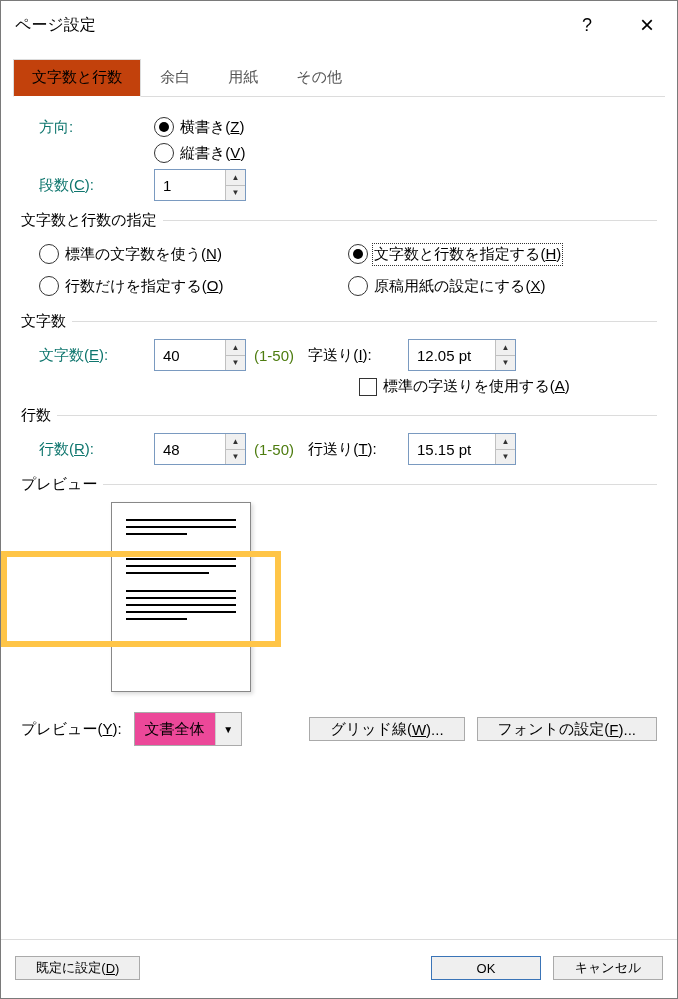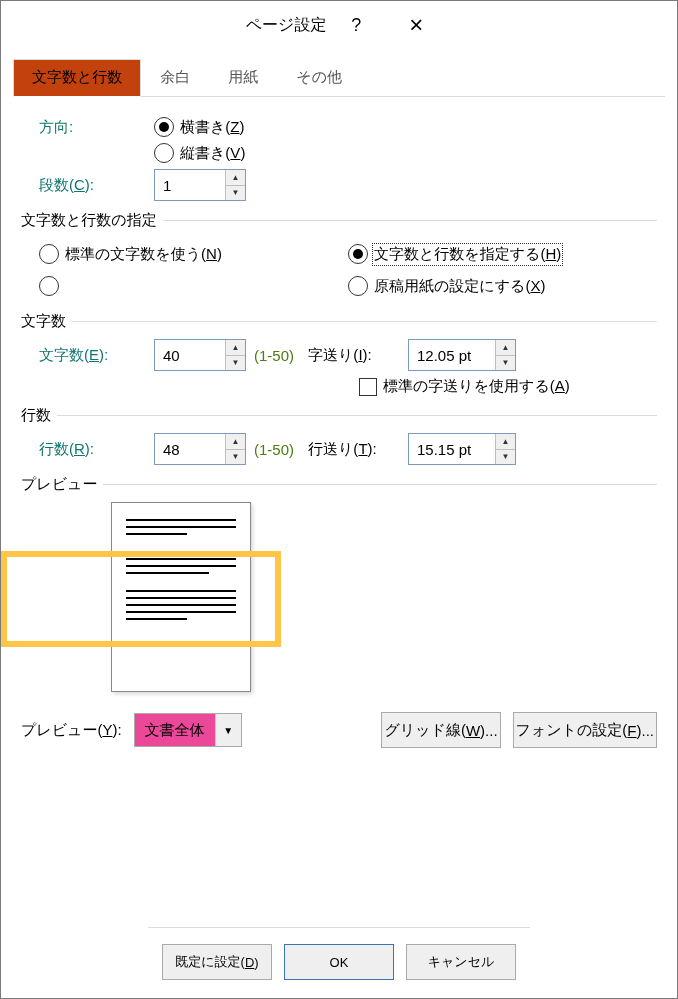--- a/index.html
+++ b/index.html
@@ -12,21 +12,20 @@
     height: 999px;
     overflow: hidden;
   }
   .window {
     width: 678px;
     height: 999px;
     border: 1px solid #7a7a7a;
     background: #fff;
     display: flex;
     flex-direction: column;
-    align-items: center;
   }
   .titlebar {
     height: 48px;
     display: flex;
     align-items: center;
     padding: 0 0 0 14px;
     background: #fff;
   }
   .title { font-size: 16px; color: #000; flex: 0 0 auto; }
   .title-spacer { flex: 1; }
@@ -149,21 +148,21 @@
     display: inline-flex; align-items: center;
     height: 34px; border: 1px solid #aaa; background: #ec4899;
   }
   .combo span { padding: 0 10px; }
   .combo .arrow {
     width: 26px; height: 100%; border-left: 1px solid #ccc;
     display: flex; align-items: center; justify-content: center;
     background: #efefef; font-size: 10px;
   }
   .btn {
-    height: 36px; padding: 0 2px;
+    height: 24px; padding: 0 20px;
     border: 1px solid #aaa; background: #efefef;
     display: inline-flex; align-items: center; justify-content: center;
     white-space: nowrap;
   }
   .footer {
     border-top: 1px solid #dcdcdc;
     padding: 16px 14px 18px 14px;
     display: flex; align-items: center;
     background: #fff;
   }
@@ -240,20 +239,21 @@
           </div>
           <div class="cell">
             <span class="radio selected">
               <span class="radio-circle"></span>
               <span class="sel-outline"><span>文字数と行数を指定する(</span><span class="underline-key">H</span><span>)</span></span>
             </span>
           </div>
           <div class="cell">
             <span class="radio">
               <span class="radio-circle"></span>
+              <span><span>行数だけを指定する(</span><span class="underline-key">O</span><span>)</span></span>
             </span>
           </div>
           <div class="cell">
             <span class="radio">
               <span class="radio-circle"></span>
               <span><span>原稿用紙の設定にする(</span><span class="underline-key">X</span><span>)</span></span>
             </span>
           </div>
         </div>
       </div>

